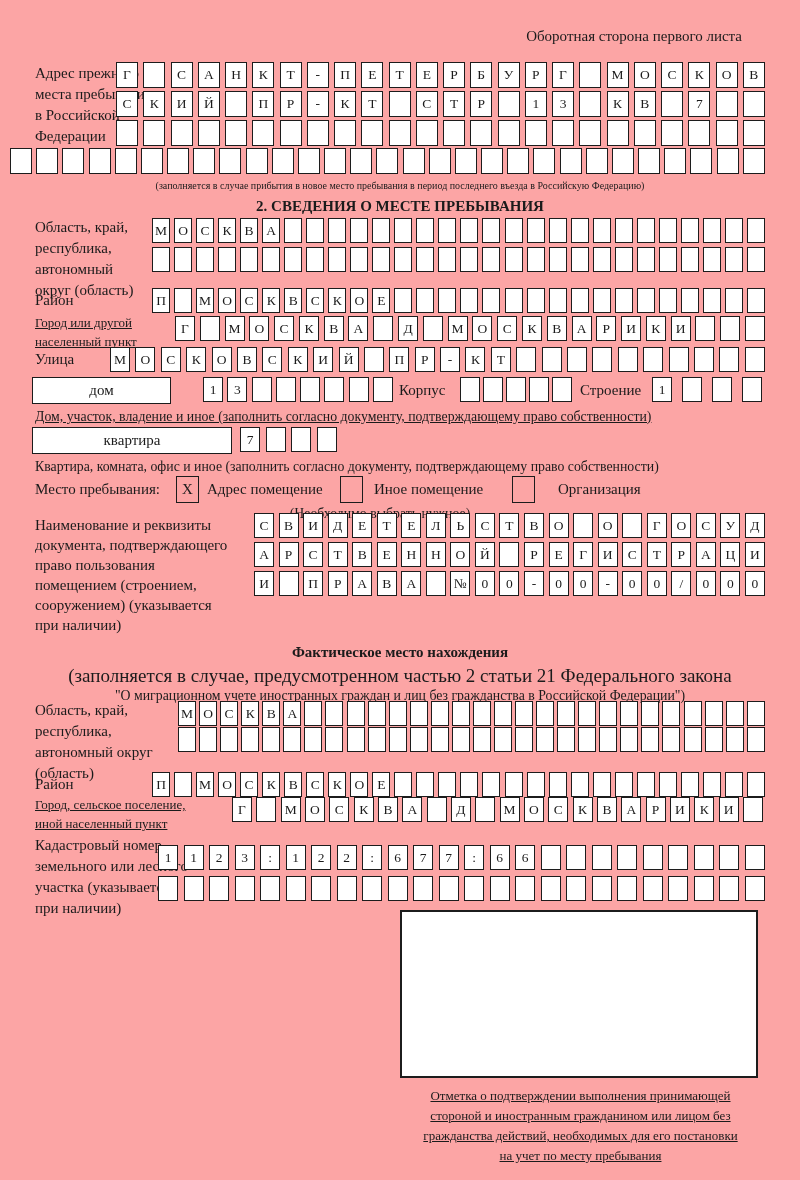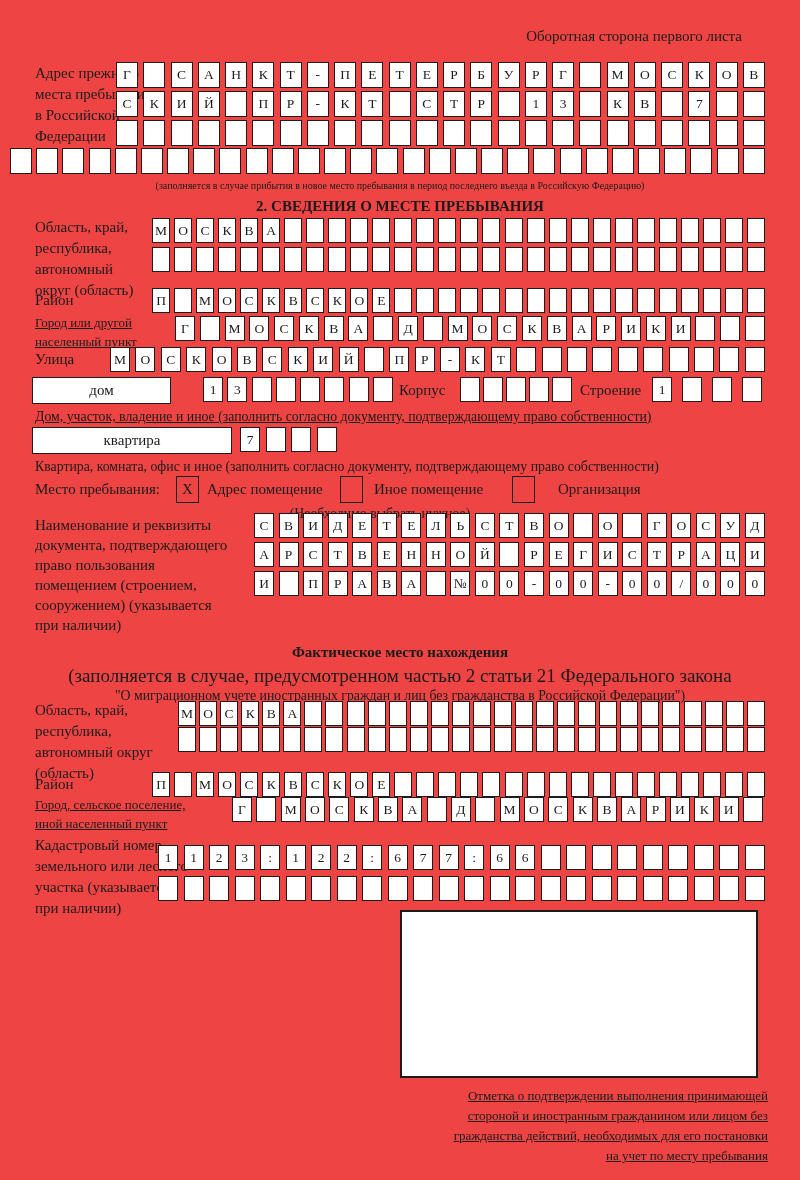--- a/index.html
+++ b/index.html
@@ -1,16 +1,16 @@
 <!DOCTYPE html>
 <html><head>
 <meta charset="utf-8">
 <style>
   html,body{margin:0;padding:0;background:#ffffff;}
-  .page{position:relative;width:800px;height:1180px;background:#ef4444;
+  .page{position:relative;width:800px;height:1180px;background:#fca5a5;
         font-family:"Liberation Serif","DejaVu Serif",serif;color:#1b1b1b;overflow:hidden;}
   .abs{position:absolute;}
   .lbl{font-size:15px;line-height:21px;white-space:pre-line;}
   .lbl-sm{font-size:13px;line-height:19px;white-space:pre-line;text-decoration:underline;}
   .note{font-size:10px;line-height:17px;}
   .center{width:800px;left:0;text-align:center;}
   .bold{font-weight:bold;}
   .grid{display:flex;justify-content:space-between;}
   .cb{display:inline-flex;align-items:center;justify-content:center;
       width:19px;height:25px;border:1.5px solid #1c1c1c;box-sizing:border-box;
@@ -605,18 +605,18 @@
       <span class="cb"></span>
       <span class="cb"></span>
       <span class="cb"></span>
       <span class="cb"></span>
       <span class="cb"></span>
       <span class="cb"></span>
       <span class="cb"></span>
     </div>
 
   <div class="abs mark-rect" style="top:910px;left:400px;width:358px;height:168px;"></div>
-  <div class="abs lbl-sm" style="top:1086px;left:393px;width:375px;text-align:right;line-height:20px;">Отметка о подтверждении выполнения принимающей
+  <div class="abs lbl-sm" style="top:1086px;left:393px;width:375px;text-align:center;line-height:20px;">Отметка о подтверждении выполнения принимающей
 стороной и иностранным гражданином или лицом без
 гражданства действий, необходимых для его постановки
 на учет по месту пребывания</div>
 
 </div>
 
 </body></html>

